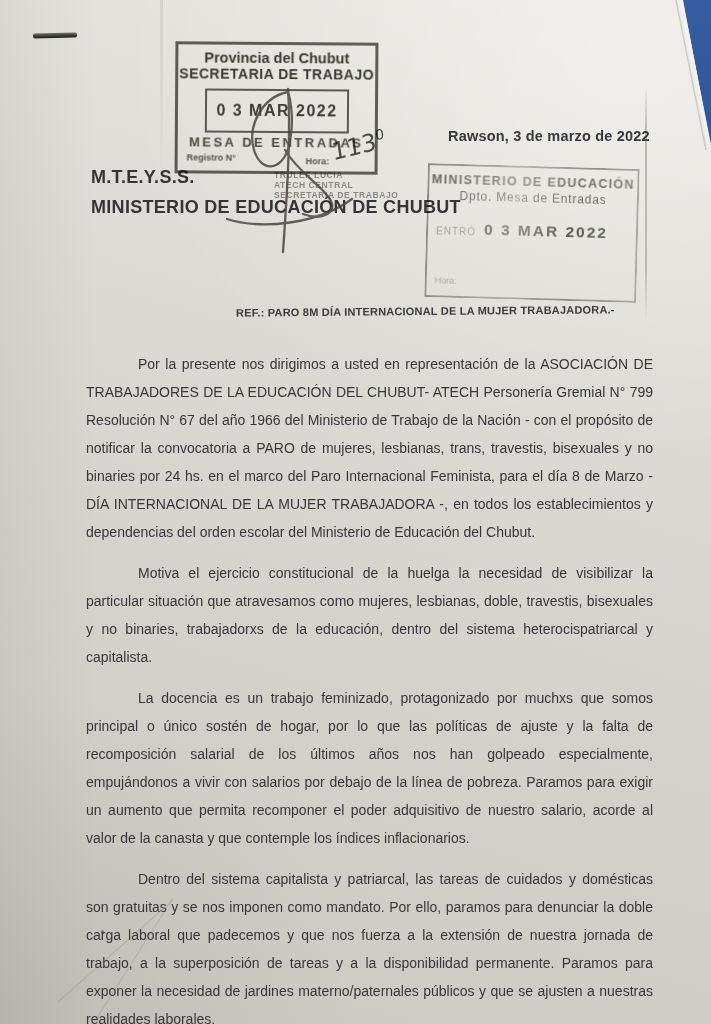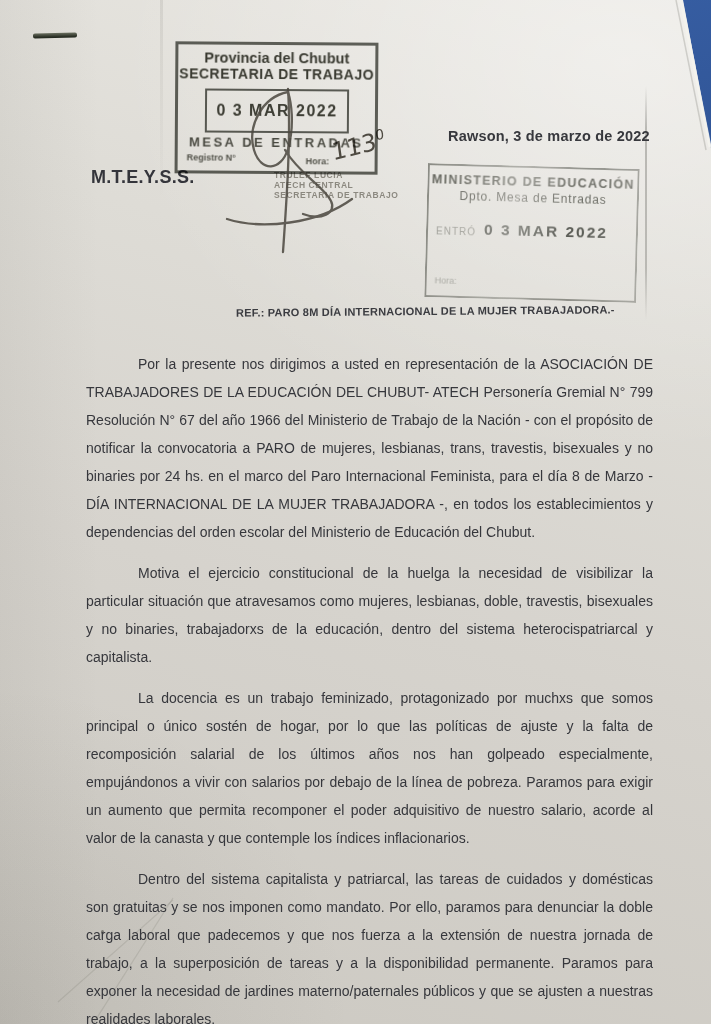--- a/index.html
+++ b/index.html
@@ -68,20 +68,21 @@
 
   <div class="el staple"></div>
   <div class="el crease-left"></div>
   <div class="el fold"></div>
   <div class="el speck"></div>
 
   <div class="el dateline">Rawson, 3 de marzo de 2022</div>
 
   <div class="el recipients">
     <div>M.T.E.Y.S.S.</div>
+    <div>MINISTERIO DE EDUCACIÓN DE CHUBUT</div>
   </div>
 
   <div class="el refline">REF.: PARO 8M DÍA INTERNACIONAL DE LA MUJER TRABAJADORA.-</div>
 
   <div class="el stamp1">
     <div class="l1">Provincia del Chubut</div>
     <div class="l2">SECRETARIA DE TRABAJO</div>
     <div class="datebox">0 3 MAR 2022</div>
     <div class="l3">MESA DE ENTRADAS</div>
     <div class="reg">Registro N°</div>

